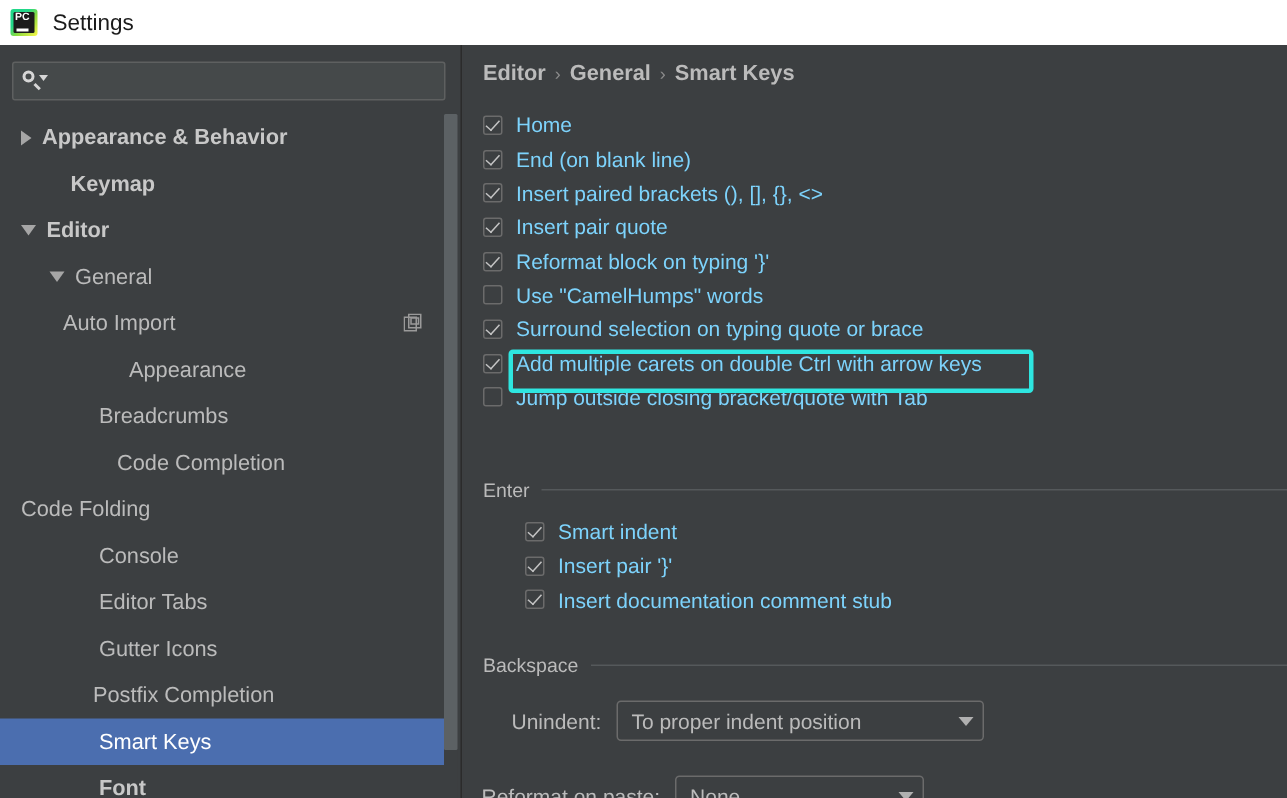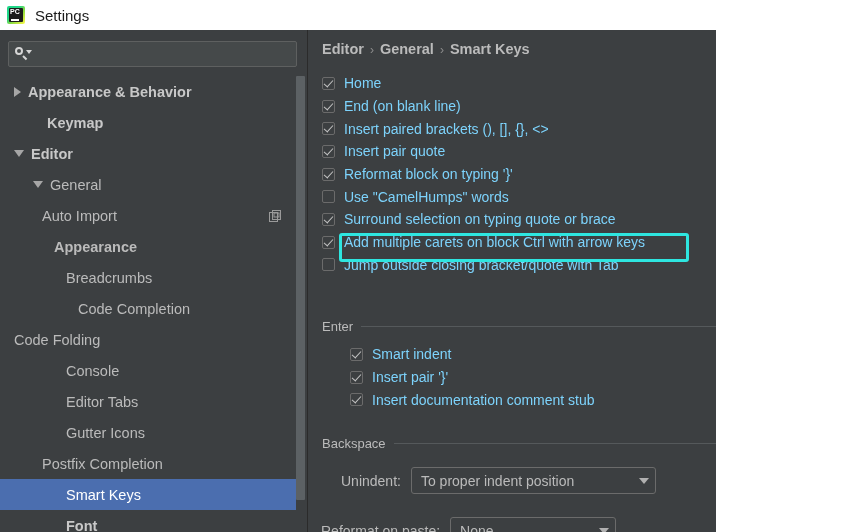--- a/index.html
+++ b/index.html
@@ -10,21 +10,21 @@
   body {
     width: 858px;
     height: 532px;
     overflow: hidden;
     font-family: "Liberation Sans", "DejaVu Sans", sans-serif;
     -webkit-font-smoothing: antialiased;
   }
 
   #app {
     position: relative;
-    width: 716px;
+    width: 858px;
     height: 532px;
     overflow: hidden;
   }
 
   
   .titlebar {
     position: absolute;
     left: 0; top: 0;
     width: 858px;
     height: 30px;
@@ -405,21 +405,21 @@
           </div>
           <div class="tree-row" style="padding-left: 28px;">
             <span class="twisty none"></span>
             <span class="tree-label">Auto Import</span>
             <span class="dup-icon"><svg width="13" height="13" viewBox="0 0 13 13">
                 <rect x="0.5" y="2.5" width="8" height="9" fill="none" stroke="#9a9a9a"></rect>
                 <rect x="3.5" y="0.5" width="8" height="9" fill="none" stroke="#9a9a9a"></rect>
                 <rect x="5" y="3" width="5" height="4" fill="none" stroke="#9a9a9a"></rect>
               </svg></span>
           </div>
-          <div class="tree-row" style="padding-left: 40px; font-weight: bold;">
+          <div class="tree-row" style="padding-left: 72px;">
             <span class="twisty none"></span>
             <span class="tree-label">Appearance</span>
           </div>
           <div class="tree-row" style="padding-left: 52px;">
             <span class="twisty none"></span>
             <span class="tree-label">Breadcrumbs</span>
           </div>
           <div class="tree-row" style="padding-left: 64px;">
             <span class="twisty none"></span>
             <span class="tree-label">Code Completion</span>
@@ -433,21 +433,21 @@
             <span class="tree-label">Console</span>
           </div>
           <div class="tree-row" style="padding-left: 52px;">
             <span class="twisty none"></span>
             <span class="tree-label">Editor Tabs</span>
           </div>
           <div class="tree-row" style="padding-left: 52px;">
             <span class="twisty none"></span>
             <span class="tree-label">Gutter Icons</span>
           </div>
-          <div class="tree-row" style="padding-left: 28px;">
+          <div class="tree-row" style="padding-left: 48px;">
             <span class="twisty none"></span>
             <span class="tree-label">Postfix Completion</span>
           </div>
           <div class="tree-row selected" style="padding-left: 52px;">
             <span class="twisty none"></span>
             <span class="tree-label">Smart Keys</span>
           </div>
           <div class="tree-row bold" style="padding-left: 52px;">
             <span class="twisty none"></span>
             <span class="tree-label">Font</span>
@@ -486,21 +486,21 @@
           <div class="cb-row">
             <span class="cbox"></span>
             <span class="cb-label">Use "CamelHumps" words</span>
           </div>
           <div class="cb-row">
             <span class="cbox checked"></span>
             <span class="cb-label">Surround selection on typing quote or brace</span>
           </div>
           <div class="cb-row">
             <span class="cbox checked"></span>
-            <span class="cb-label">Add multiple carets on block Ctrl with arrow keys</span>
+            <span class="cb-label">Add multiple carets on double Ctrl with arrow keys</span>
           </div>
           <div class="cb-row">
             <span class="cbox"></span>
             <span class="cb-label">Jump outside closing bracket/quote with Tab</span>
           </div>
         </div>
 
       <div class="highlight-box"></div>
 
       <div class="section-head" style="top:289px;">

